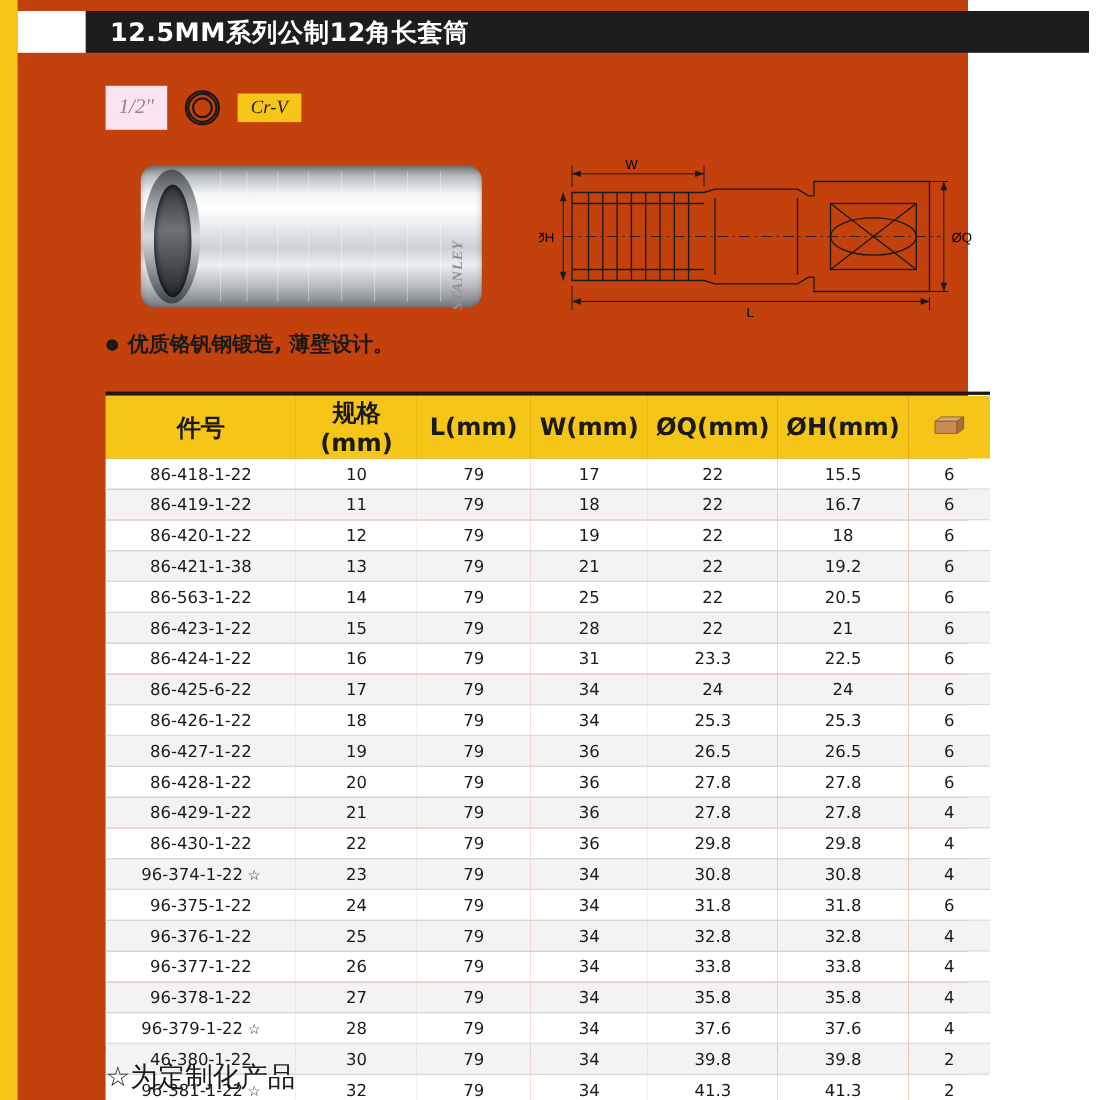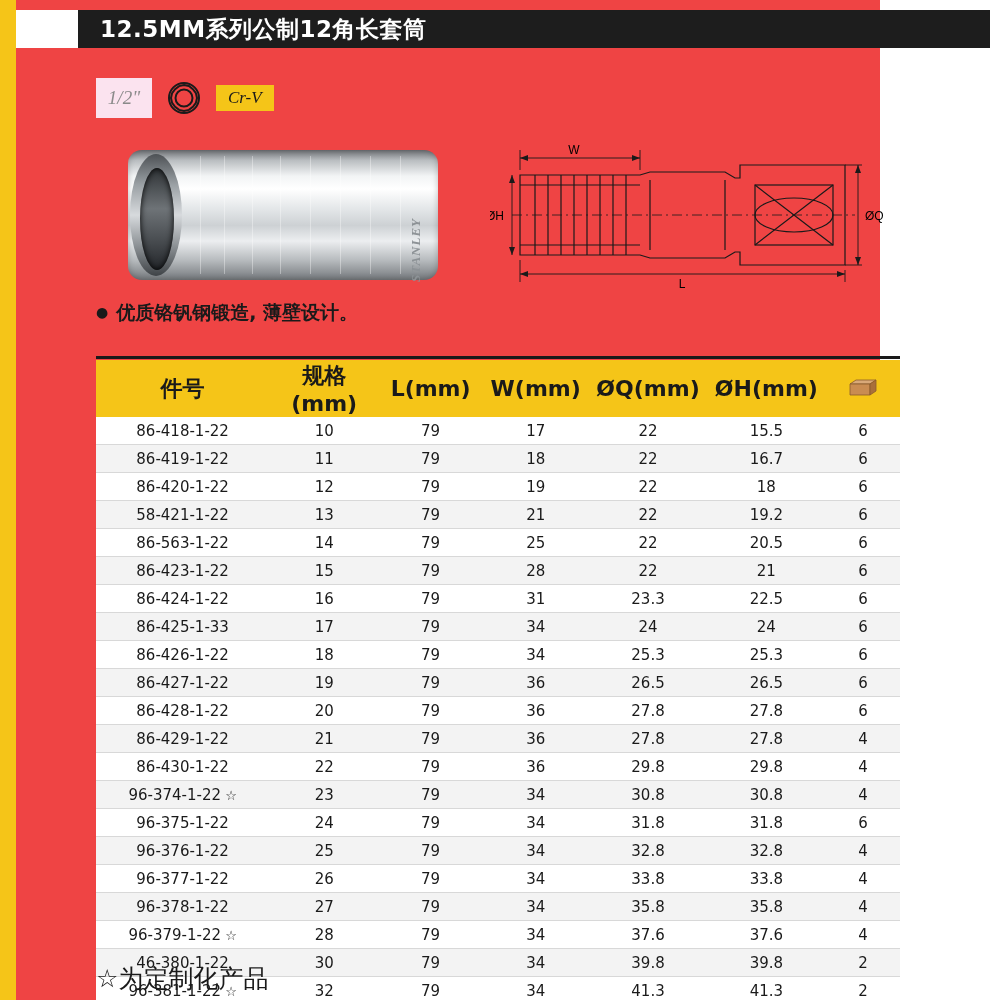--- a/index.html
+++ b/index.html
@@ -7,21 +7,21 @@
     width:1000px;height:1000px;
     background:#ffffff;
     font-family:"Liberation Sans", sans-serif;
     color:#1a1a1a;
     position:relative;
     overflow:hidden;
   }
   .page{
     position:absolute;
     left:0;top:0;width:880px;height:1000px;
-    background:#ef4444;
+    background:#c2410c;
   }
   
   .left-bar{
     position:absolute;left:0;top:0;width:16px;height:1000px;
     background:#f5c518;
   }
   
   .header{
     position:absolute;left:78px;top:10px;width:912px;height:38px;
     background:#1d1d1d;
@@ -289,21 +289,21 @@
         <tr>
           <td><span>86-420-1-22</span></td>
           <td>12</td>
           <td>79</td>
           <td>19</td>
           <td>22</td>
           <td>18</td>
           <td>6</td>
         </tr>
         <tr>
-          <td><span>58-421-1-22</span></td>
+          <td><span>86-421-1-38</span></td>
           <td>13</td>
           <td>79</td>
           <td>21</td>
           <td>22</td>
           <td>19.2</td>
           <td>6</td>
         </tr>
         <tr>
           <td><span>86-563-1-22</span></td>
           <td>14</td>
@@ -325,21 +325,21 @@
         <tr>
           <td><span>86-424-1-22</span></td>
           <td>16</td>
           <td>79</td>
           <td>31</td>
           <td>23.3</td>
           <td>22.5</td>
           <td>6</td>
         </tr>
         <tr>
-          <td><span>86-425-1-33</span></td>
+          <td><span>86-425-6-22</span></td>
           <td>17</td>
           <td>79</td>
           <td>34</td>
           <td>24</td>
           <td>24</td>
           <td>6</td>
         </tr>
         <tr>
           <td><span>86-426-1-22</span></td>
           <td>18</td>

